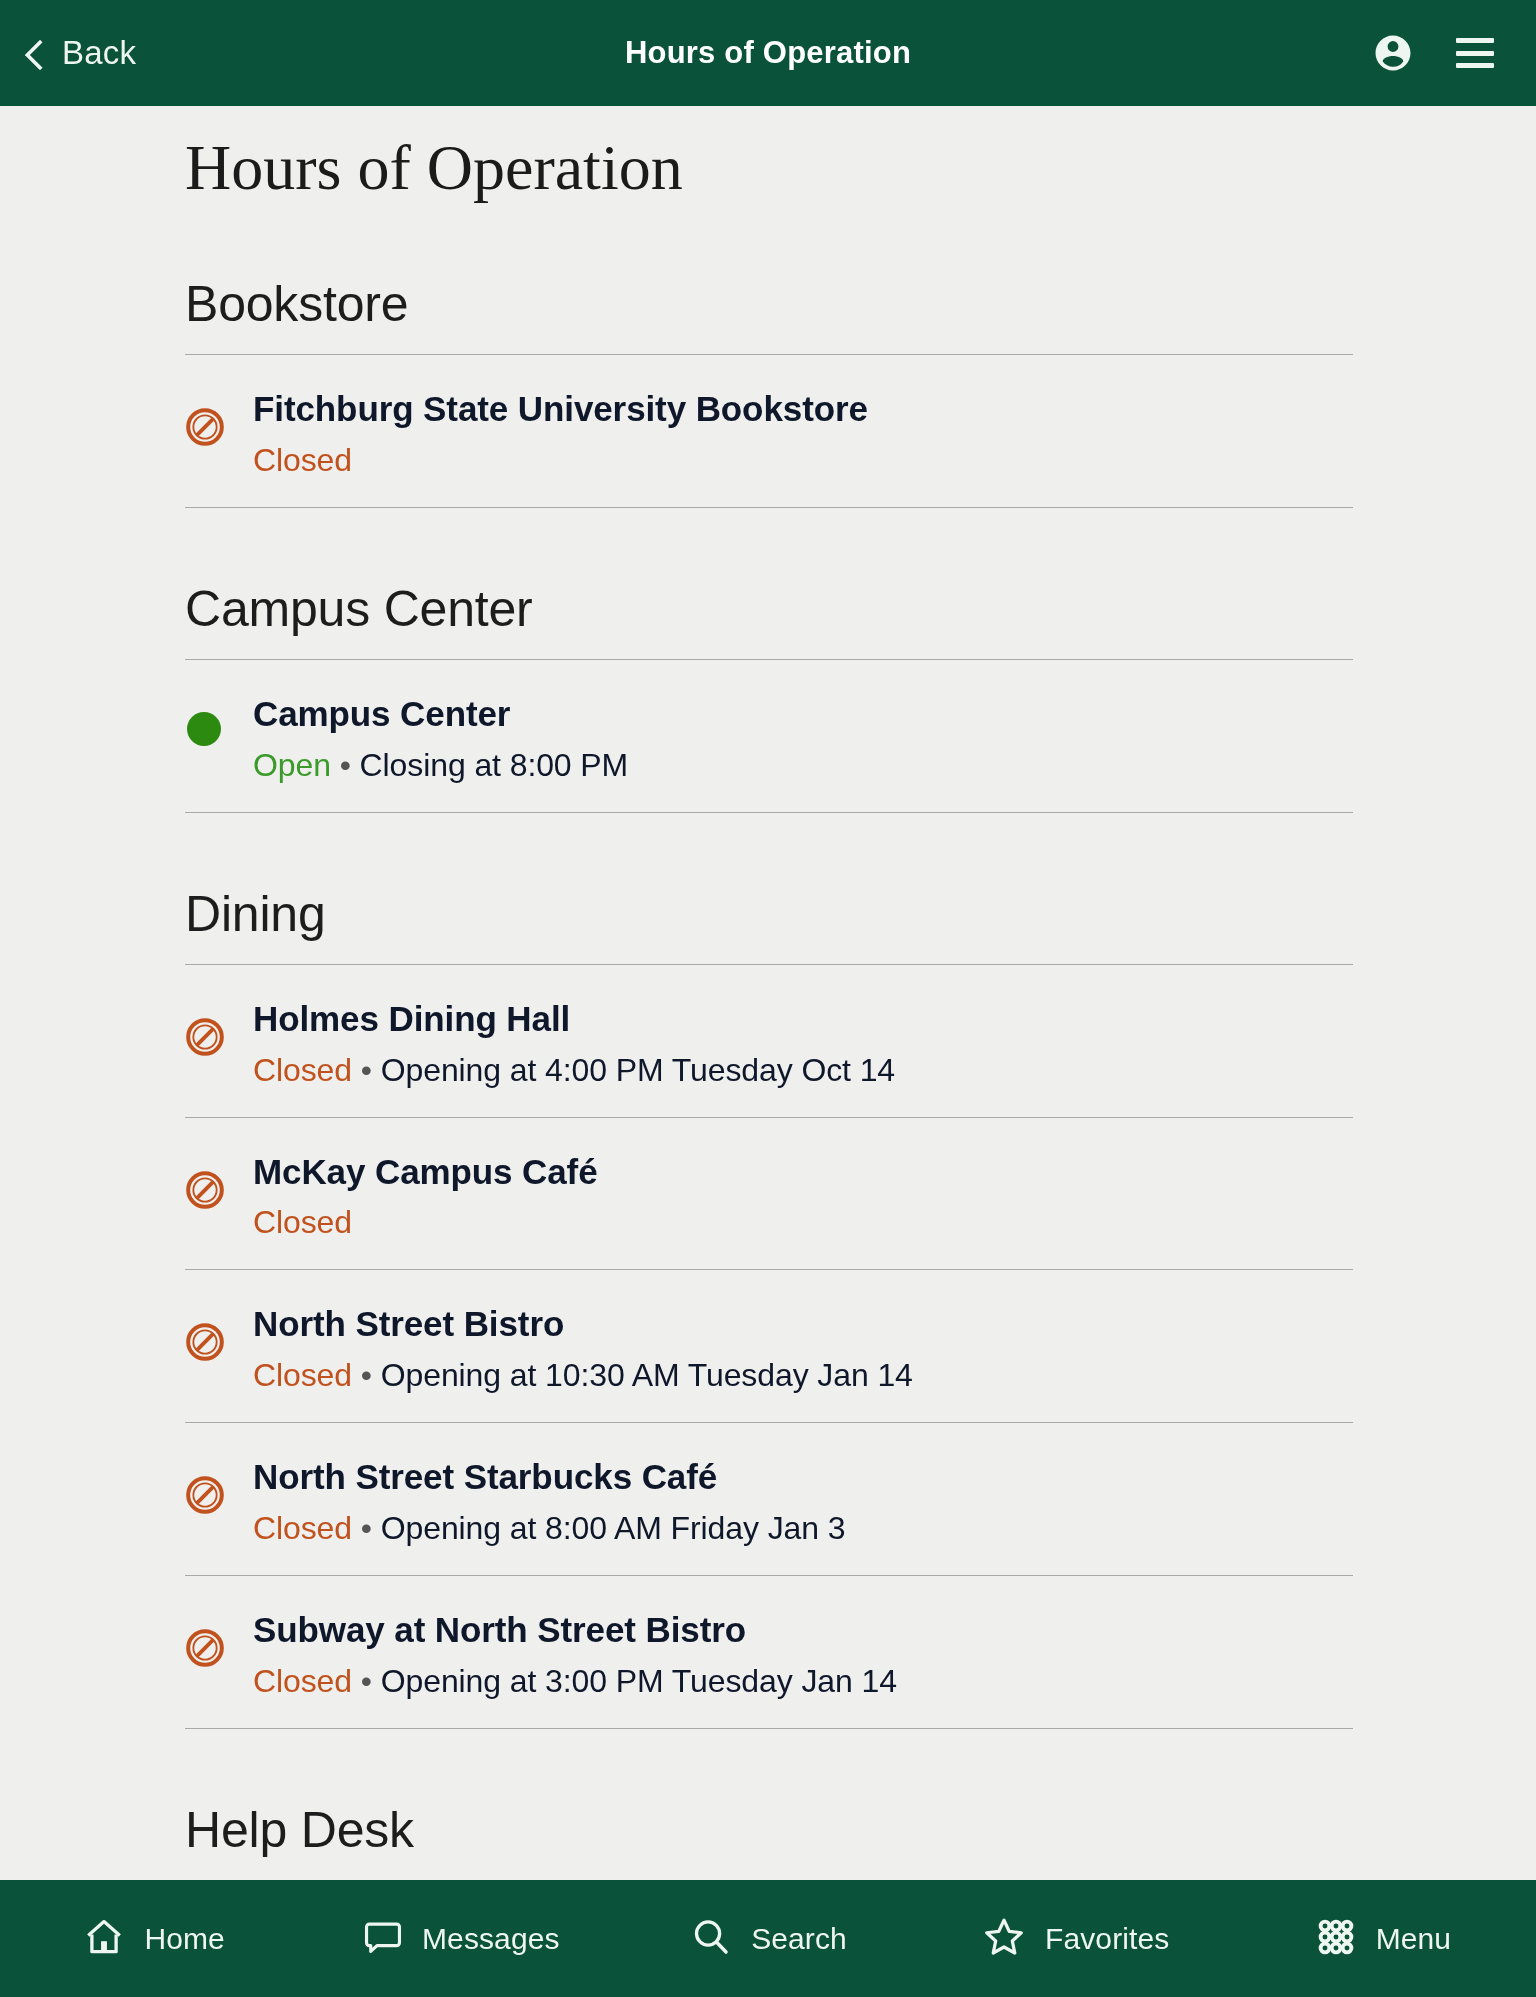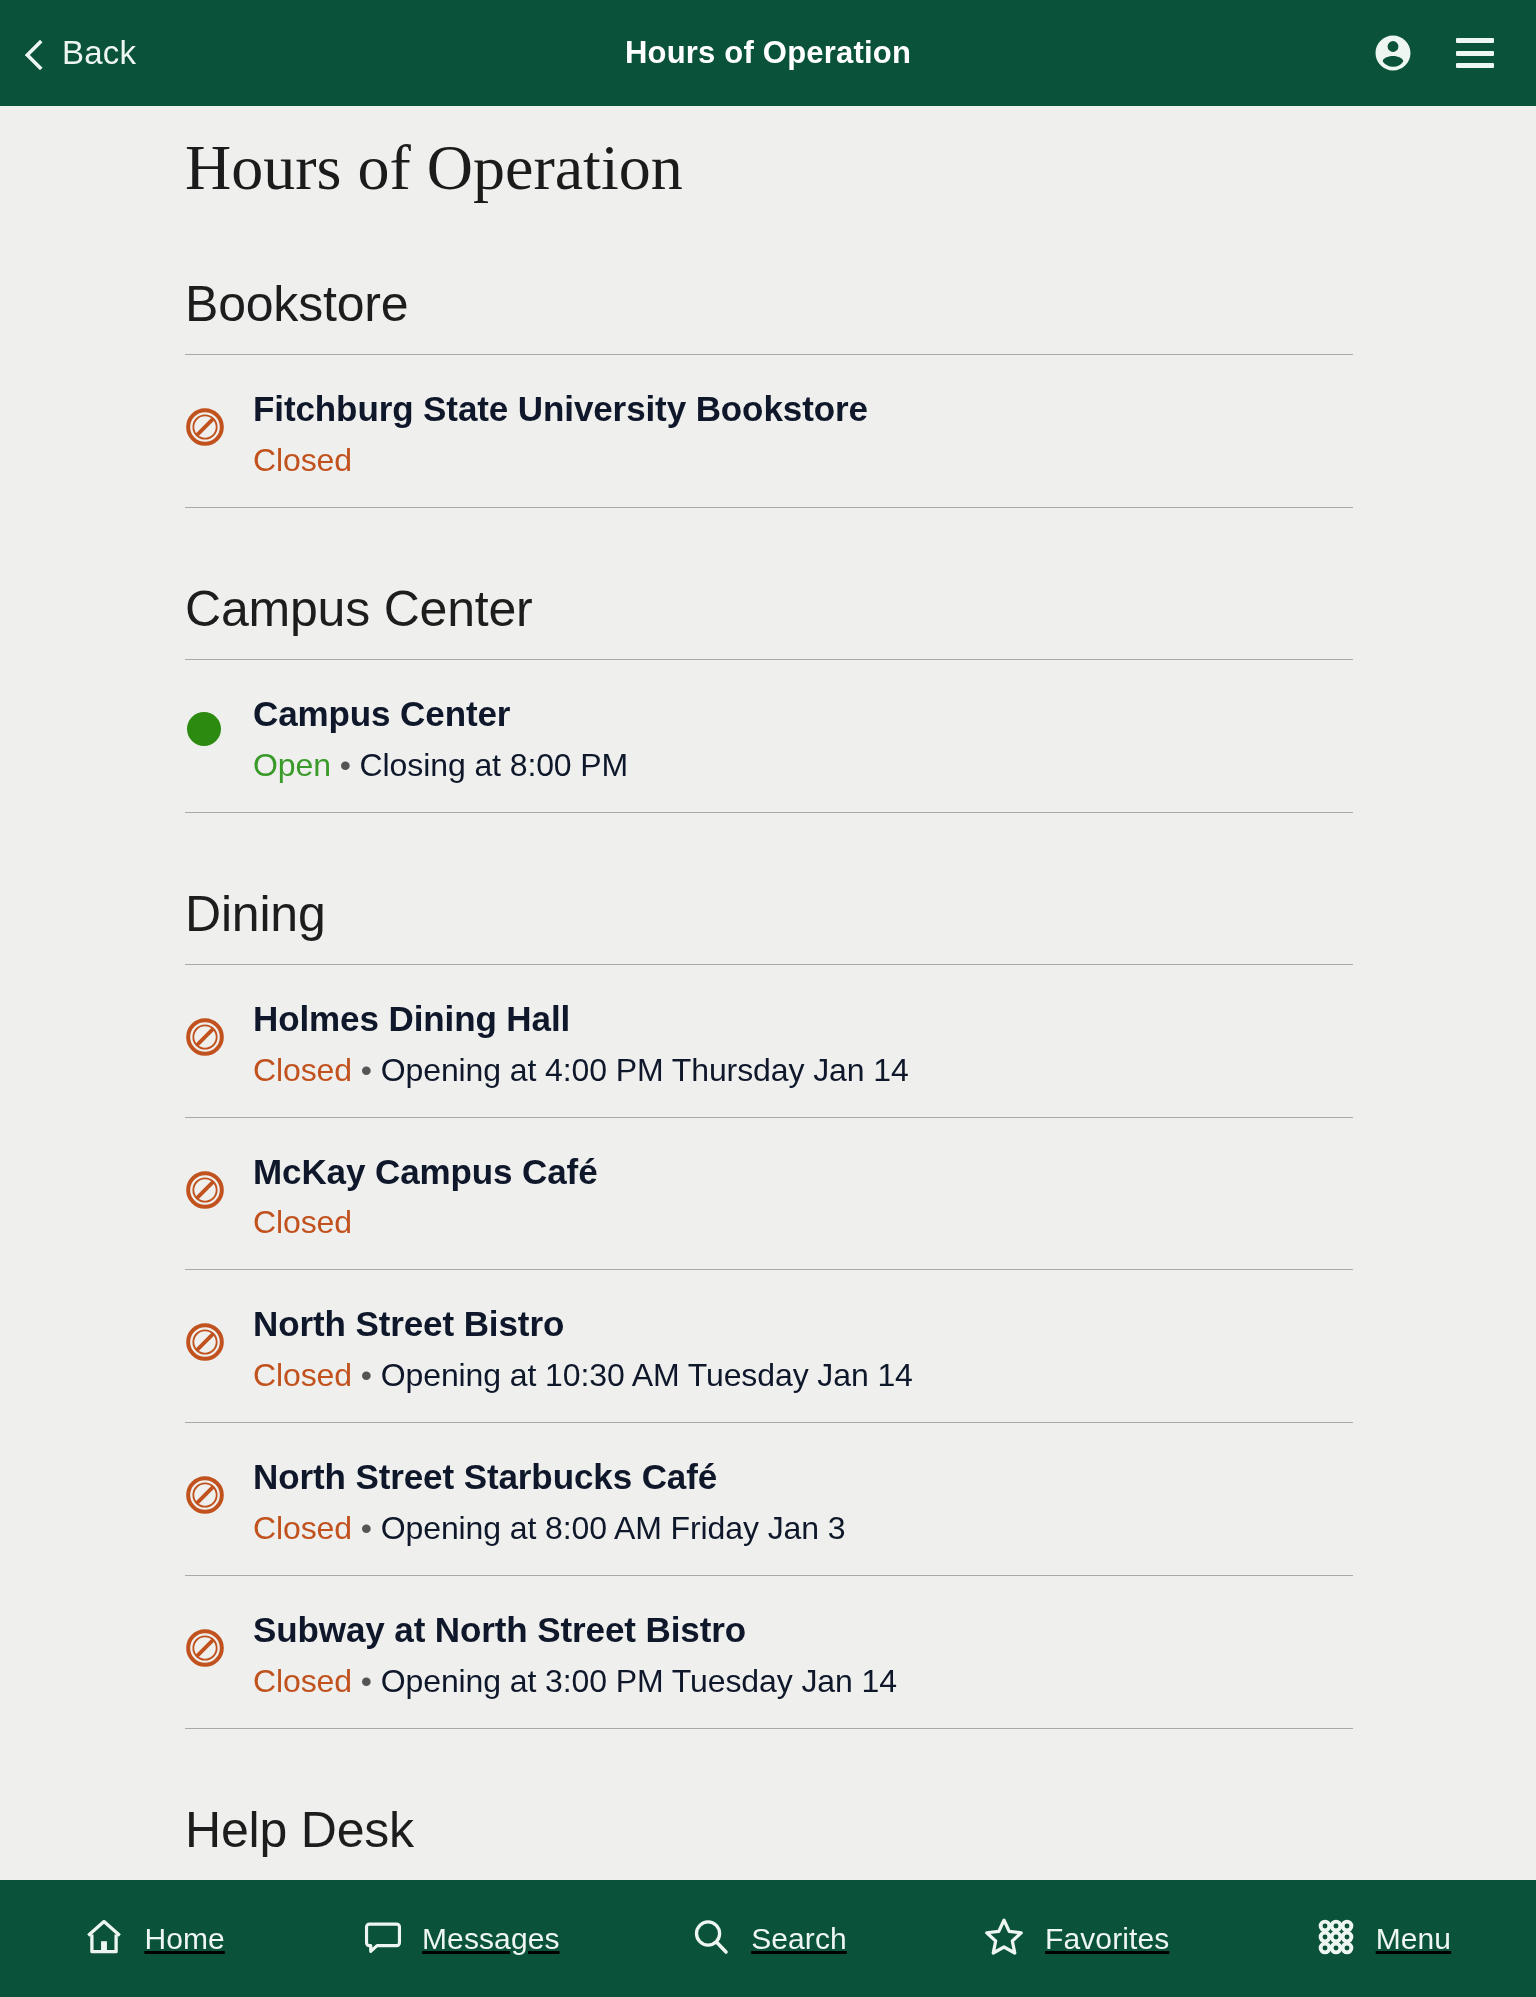--- a/index.html
+++ b/index.html
@@ -199,21 +199,20 @@
     align-items: center;
     z-index: 20;
   }
   .nav-item {
     flex: 1;
     display: flex;
     align-items: center;
     justify-content: center;
     gap: 18px;
     cursor: pointer;
-    text-decoration: underline;
   }
   .nav-label {
     color: #eef6f1;
     font-size: 30px;
     letter-spacing: .1px;
   }
   .nav-icon { display: block; }
 </style>
 </head>
 <body>
@@ -286,21 +285,21 @@
             <span>
               <svg class="closed-icon" viewBox="0 0 24 24">
   <circle cx="12" cy="12" r="10.1" fill="none" stroke="#c1521d" stroke-width="2.4"></circle>
   <circle cx="12" cy="12" r="7.0" fill="none" stroke="#c1521d" stroke-width="1.1"></circle>
   <line x1="7.6" y1="16.4" x2="16.4" y2="7.6" stroke="#c1521d" stroke-width="2.3" stroke-linecap="round"></line>
 </svg>
             </span>
           </div>
           <div class="row-body">
             <div class="row-title">Holmes Dining Hall</div>
-            <div class="row-status-line"><span class="status-closed">Closed</span> <span class="status-sep">•</span> <span class="status-detail">Opening at 4:00 PM Thursday Jan 14</span></div>
+            <div class="row-status-line"><span class="status-closed">Closed</span> <span class="status-sep">•</span> <span class="status-detail">Opening at 4:00 PM Tuesday Oct 14</span></div>
           </div>
         </div>
         <div class="row">
           <div class="row-icon-wrap">
             <span>
               <svg class="closed-icon" viewBox="0 0 24 24">
   <circle cx="12" cy="12" r="10.1" fill="none" stroke="#c1521d" stroke-width="2.4"></circle>
   <circle cx="12" cy="12" r="7.0" fill="none" stroke="#c1521d" stroke-width="1.1"></circle>
   <line x1="7.6" y1="16.4" x2="16.4" y2="7.6" stroke="#c1521d" stroke-width="2.3" stroke-linecap="round"></line>
 </svg>

